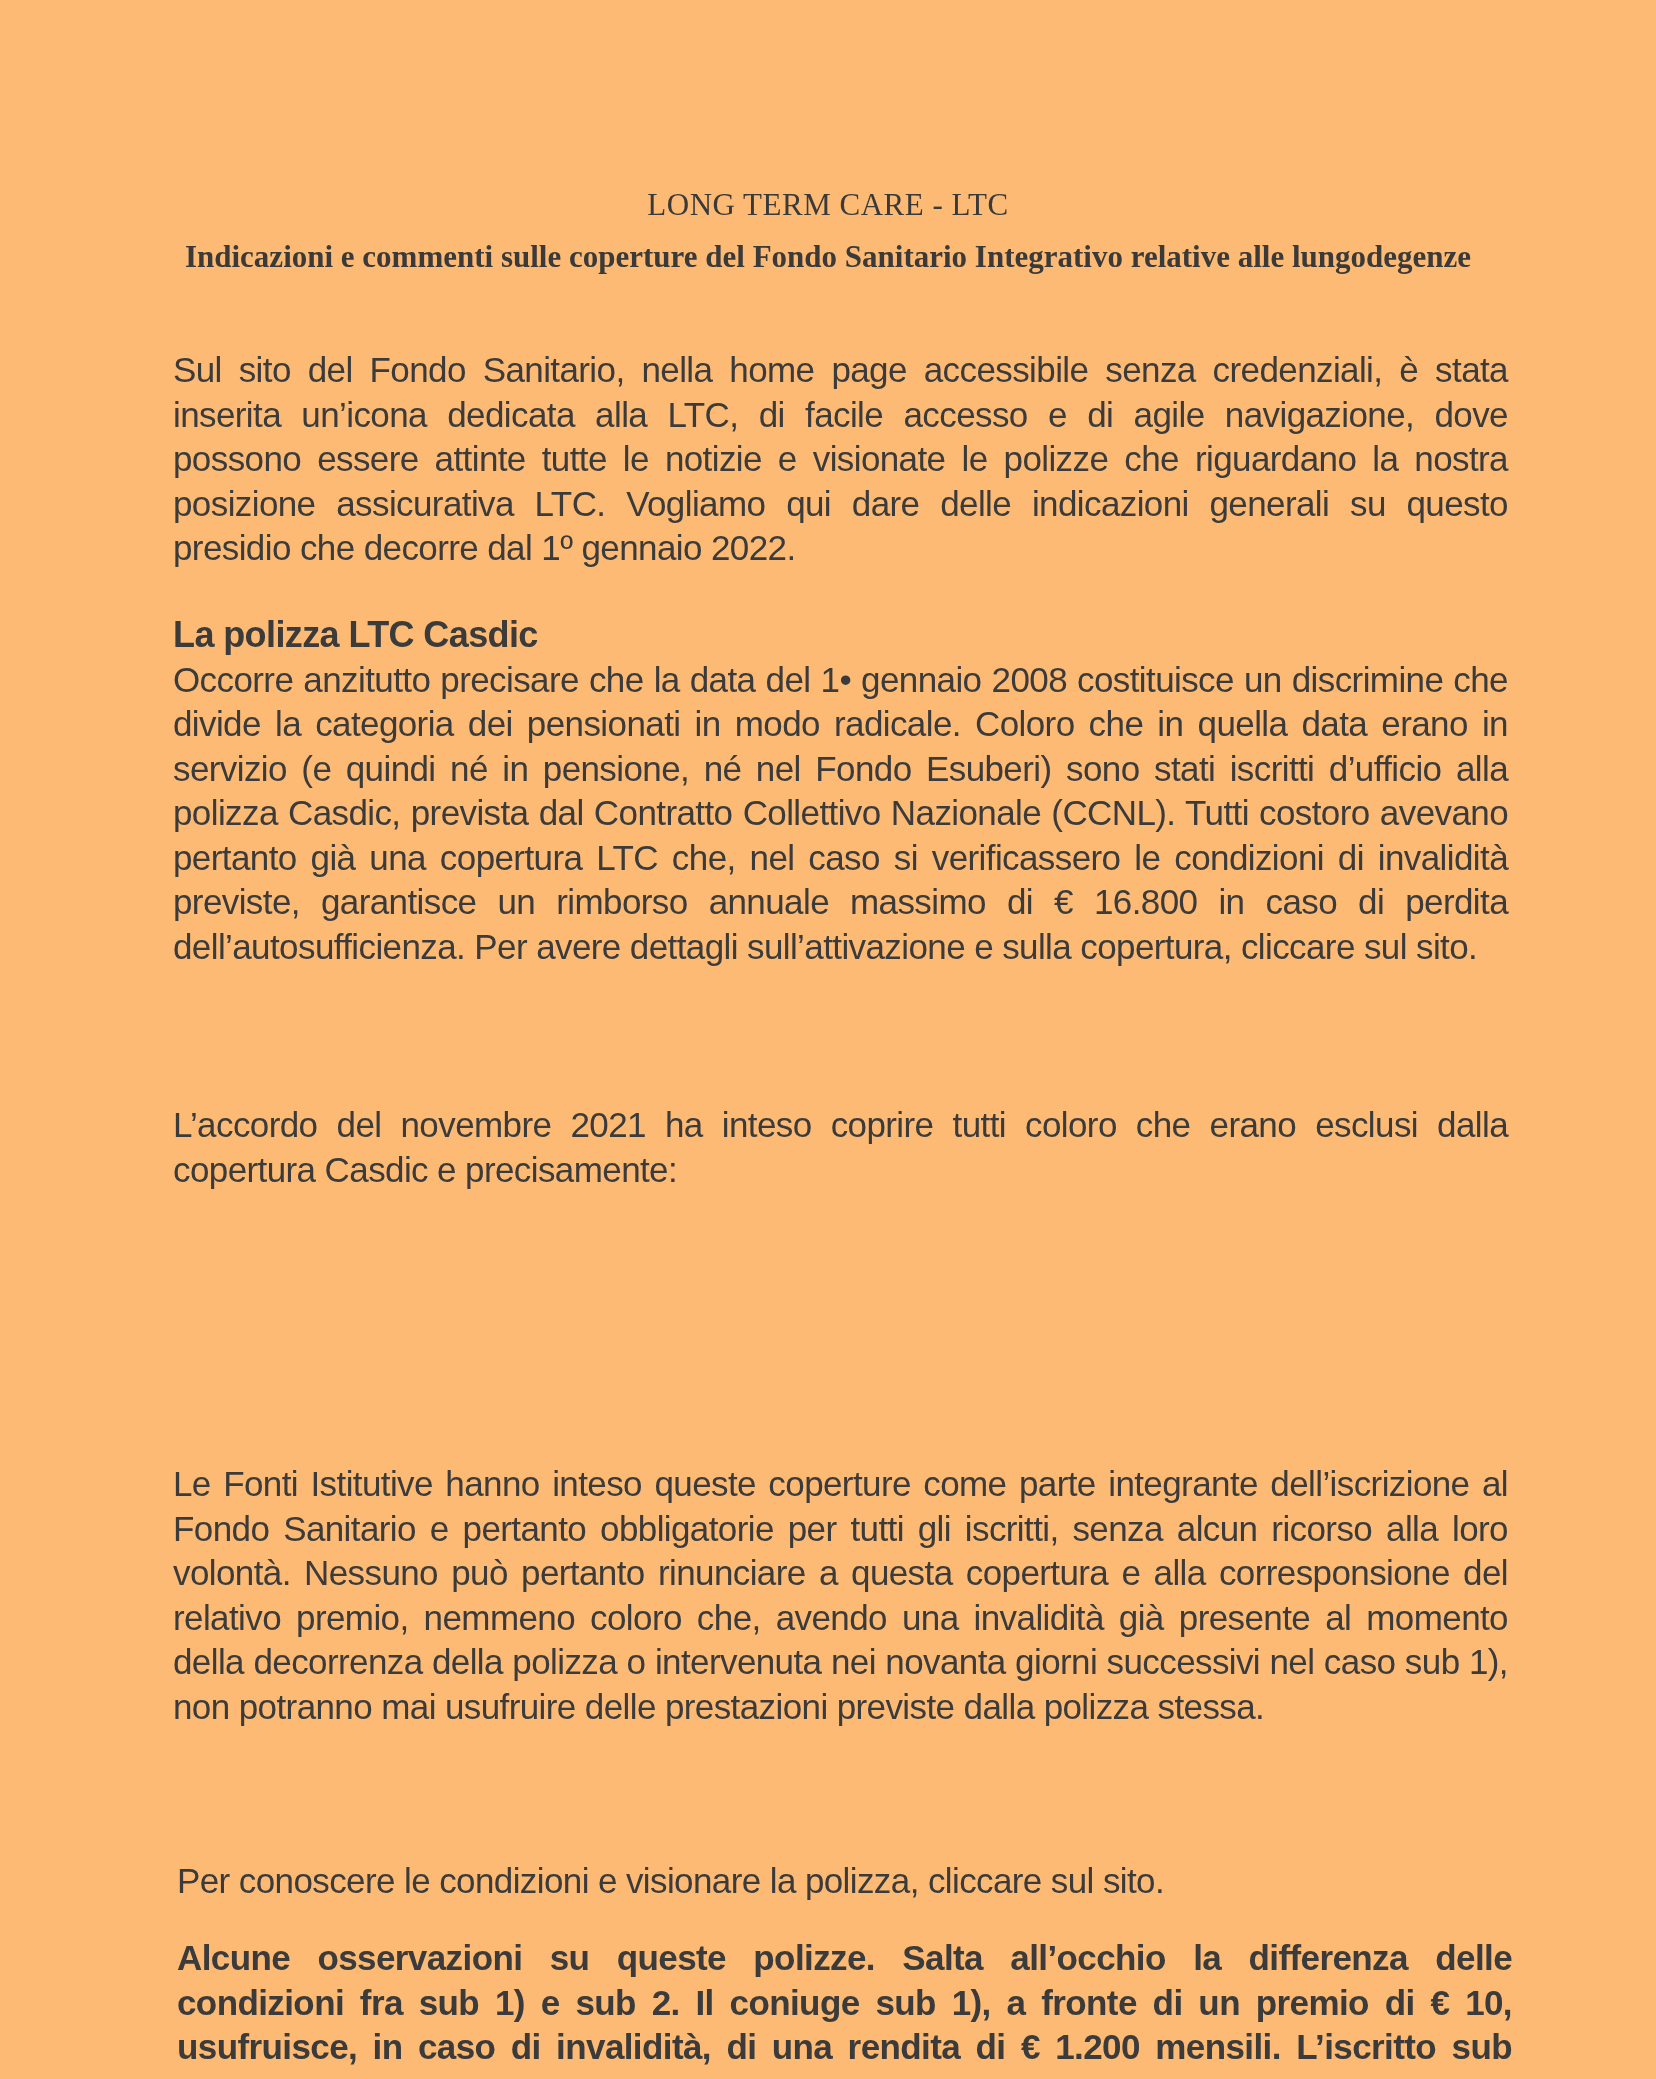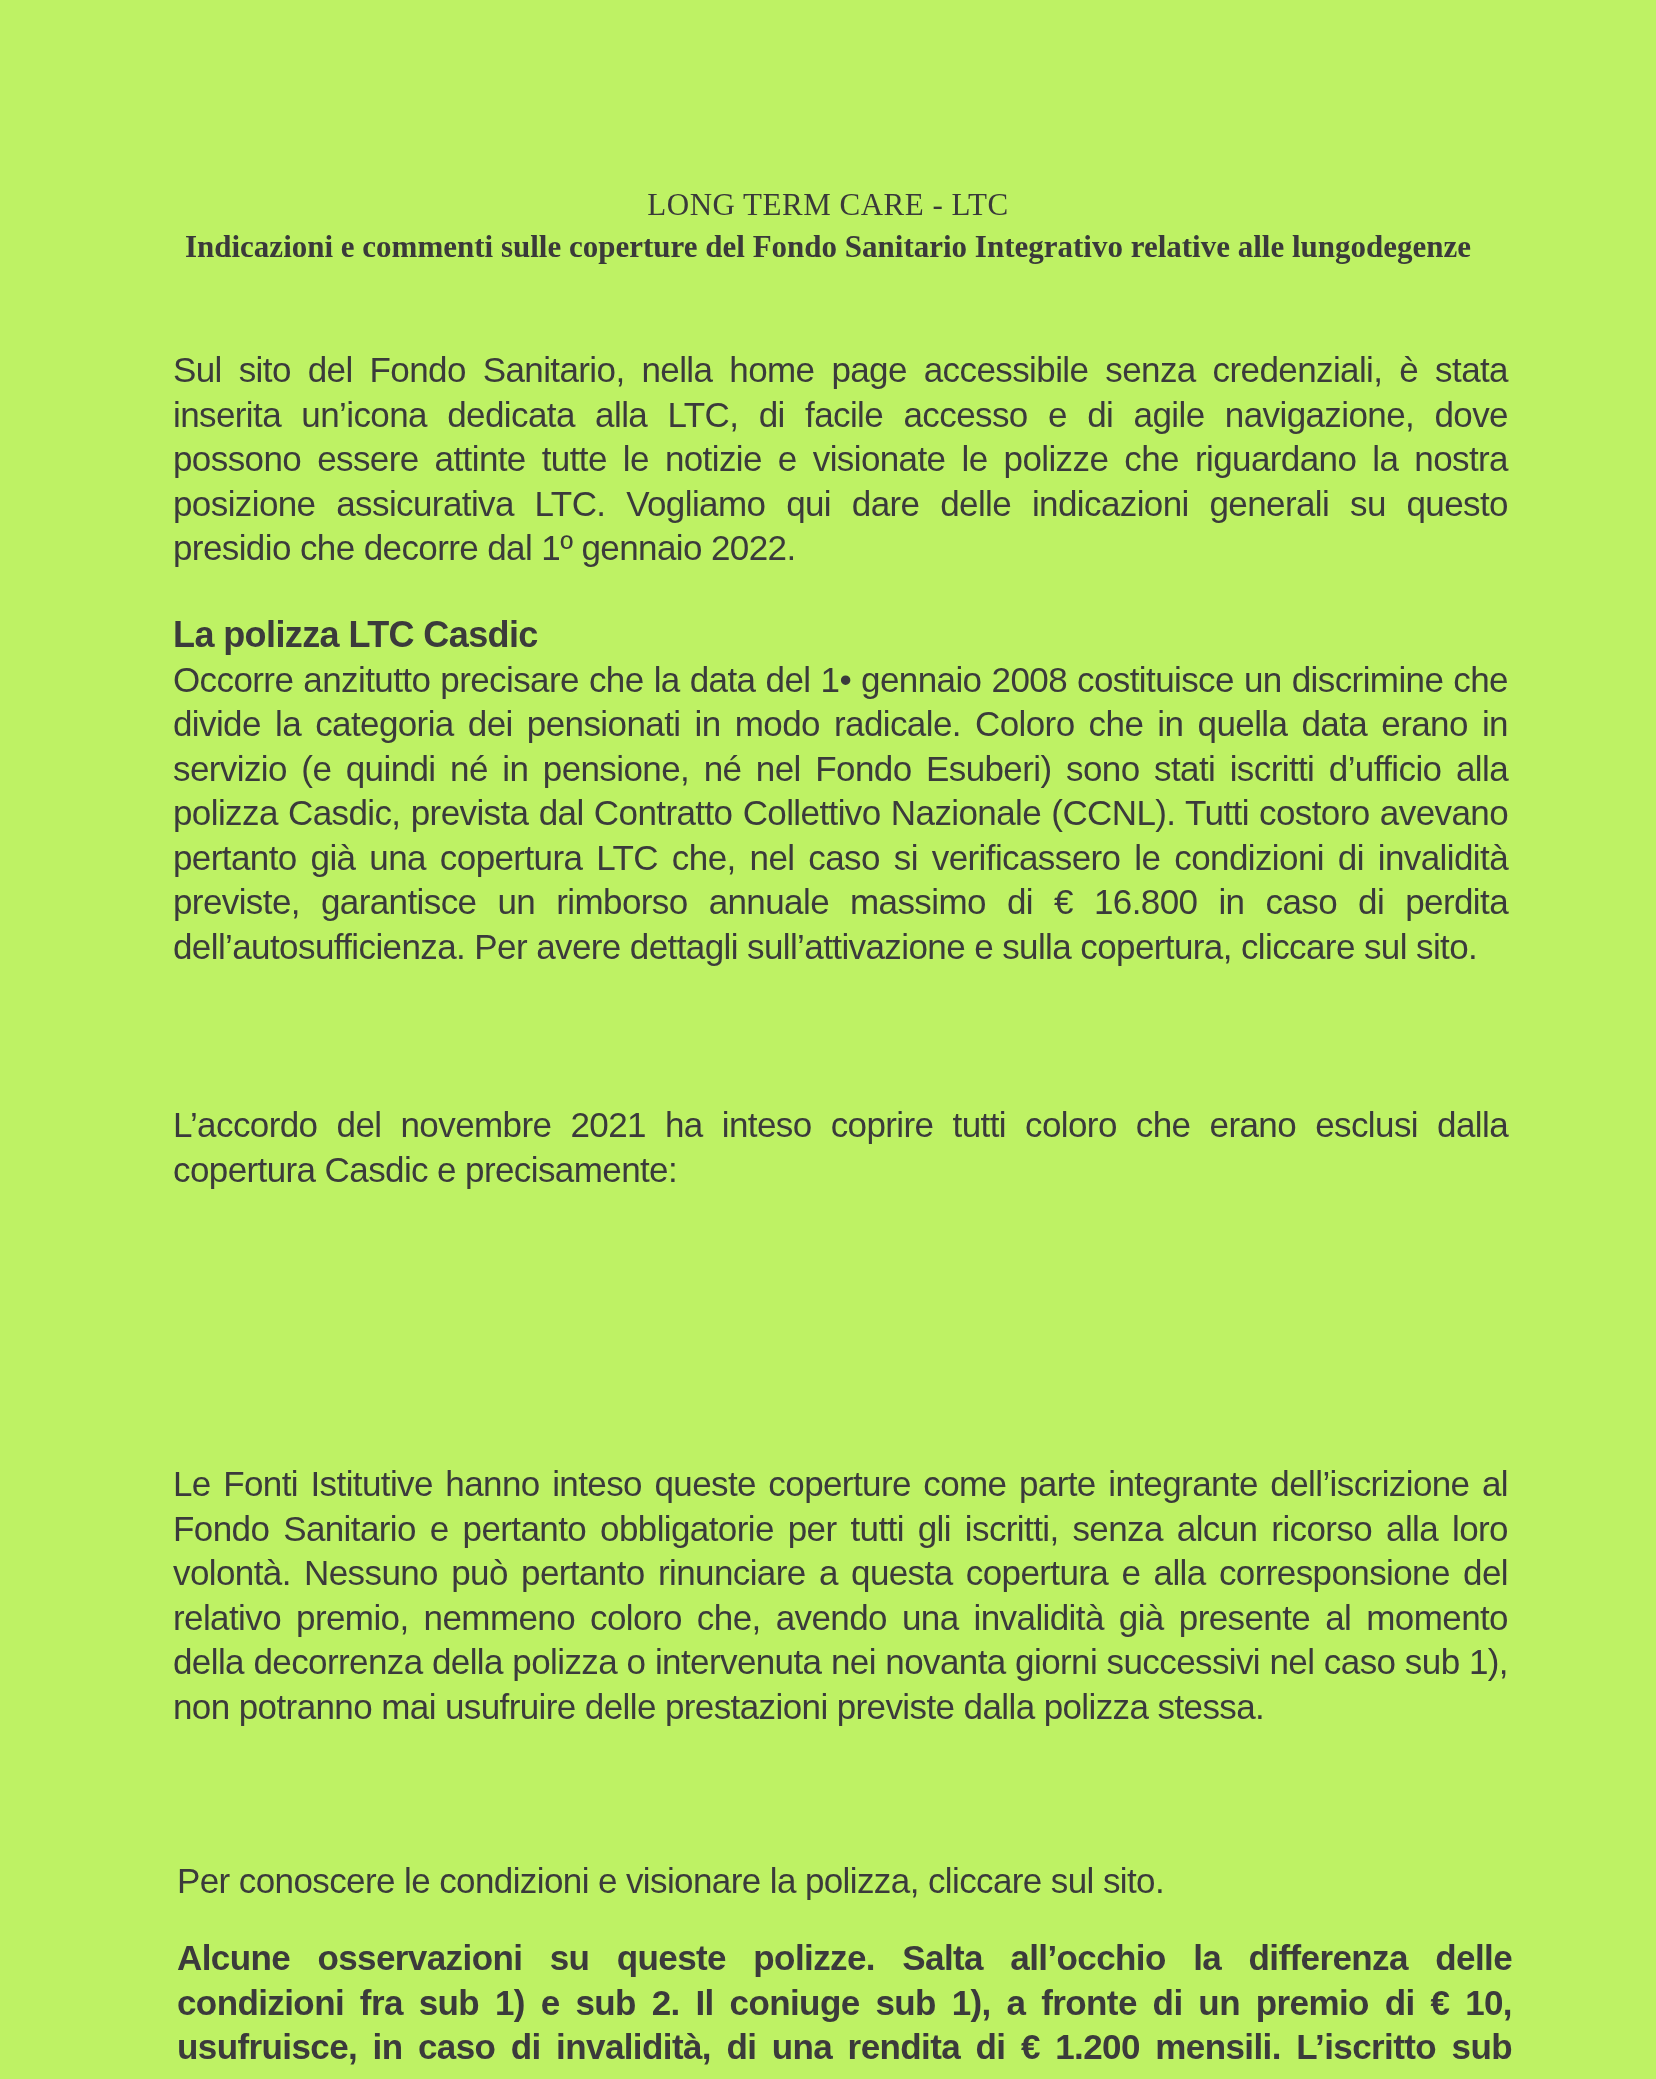--- a/index.html
+++ b/index.html
@@ -1,23 +1,23 @@
 <!DOCTYPE html>
 <html><head>
   <meta charset="utf-8">
   <style>
     html, body { margin: 0; padding: 0; background: #ffffff; }
     body { width: 1656px; height: 2079px; position: relative; overflow: hidden; }
-    .page { position: absolute; left: 0; top: 0; width: 1656px; height: 2079px; background: #bef264; color: #333; }
+    .page { position: absolute; left: 0; top: 0; width: 1656px; height: 2079px; background: #fdba74; color: #333; }
     .title {
       position: absolute; left: 0; width: 1656px; text-align: center;
       font-family: "Liberation Serif", serif; color: #3a3a3a;
     }
     .t1 { top: 187px; font-size: 31px; letter-spacing: 0.5px; }
-    .t2 { top: 227px; font-size: 31px; font-weight: bold; line-height: 40px; width: 1300px; left: 178px; }
+    .t2 { top: 237px; font-size: 31px; font-weight: bold; line-height: 40px; width: 1300px; left: 178px; }
     .body {
       position: absolute; left: 173px; width: 1335px;
       font-family: "Liberation Sans", sans-serif; color: #3b3b3b;
       font-size: 35px; line-height: 44.5px; text-align: justify;
       letter-spacing: -0.6px;
     }
     .body p { margin: 0; }
     .last-left { text-align-last: left; }
     .full { text-align-last: justify; }
     .heading { font-size: 36px; font-weight: bold; }

